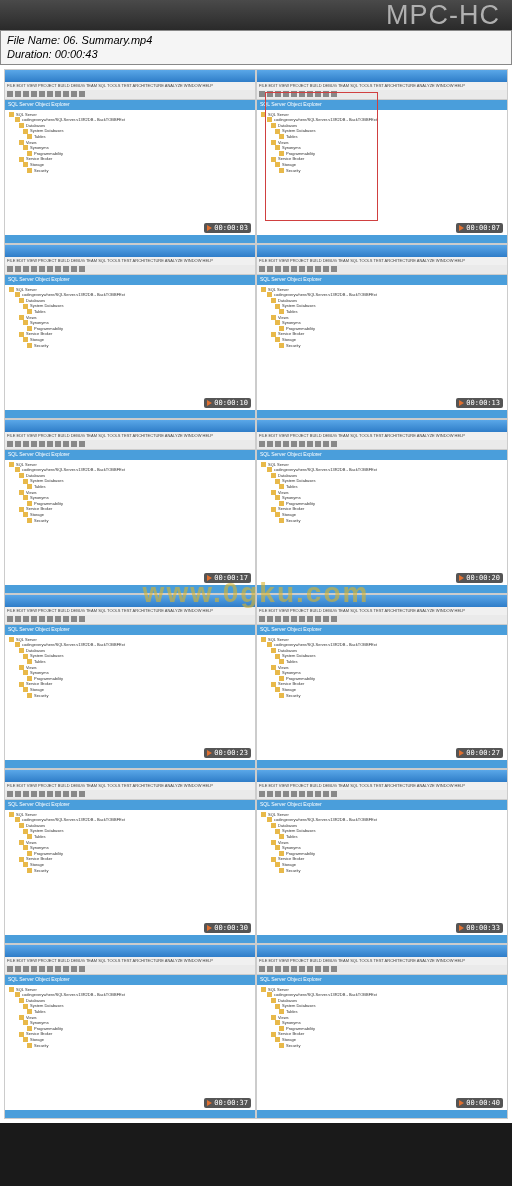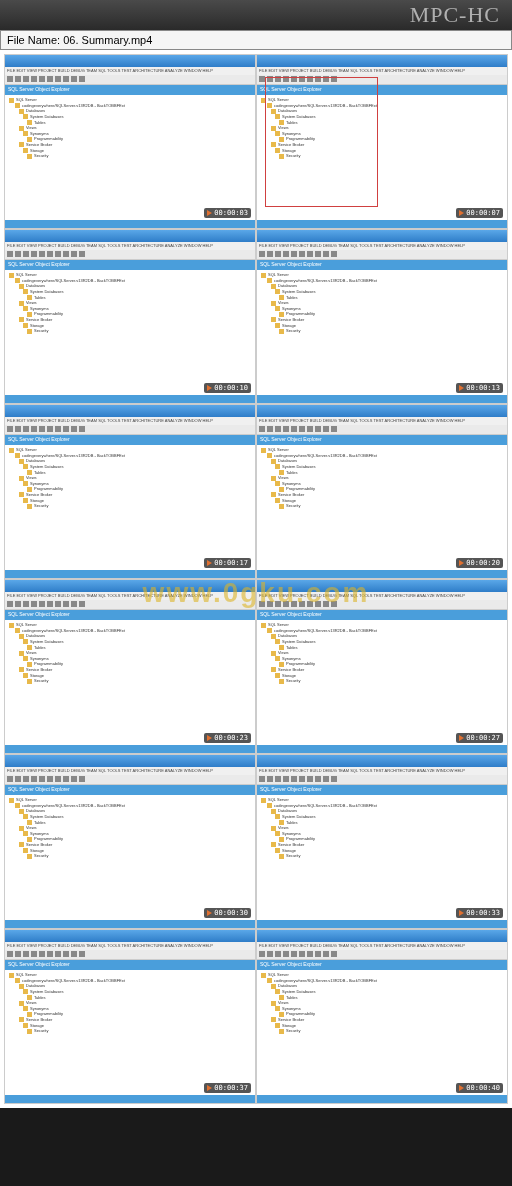--- a/index.html
+++ b/index.html
@@ -13,34 +13,33 @@
 .titlebar {
   height: 30px;
   background: linear-gradient(to bottom, #4a4a4a, #2a2a2a);
   display: flex;
   align-items: center;
   justify-content: flex-end;
   padding: 0 12px;
 }
 .titlebar-brand {
   color: #b0b0b0;
-  font-size: 22px;
+  font-size: 27px;
   font-weight: normal;
   letter-spacing: 1px;
-  font-family: Liberation Serif, serif;
 }
 .infobar {
   background: #f5f5f5;
   border: 1px solid #888;
   padding: 2px 6px;
   font-size: 11px;
   line-height: 1.3;
   color: #000;
 }
-.infobar div { white-space: nowrap; }
+.infobar div { white-space: nowrap; font-style: italic; }
 .thumbnail-grid {
   display: grid;
   grid-template-columns: 1fr 1fr;
   gap: 0;
   padding: 4px;
   background: #fff;
 }
 .thumb {
   position: relative;
   width: 100%;
@@ -166,20 +165,24 @@
 
 <div class="titlebar">
   <span class="titlebar-brand">MPC-HC</span>
 </div>
 
 <div class="infobar">
   <div>
     <span>File Name:</span>
     <span>06. Summary.mp4</span>
   </div>
+  <div>
+    <span>Duration:</span>
+    <span>00:00:43</span>
+  </div>
 </div>
 
 <div class="thumbnail-grid" id="thumbs">
     <div class="thumb">
       <div class="thumb-titlebar"></div>
       <div class="thumb-menubar">FILE  EDIT  VIEW  PROJECT  BUILD  DEBUG  TEAM  SQL  TOOLS  TEST  ARCHITECTURE  ANALYZE  WINDOW  HELP</div>
       <div class="thumb-toolbar">
         <span></span>
         <span></span>
         <span></span>

